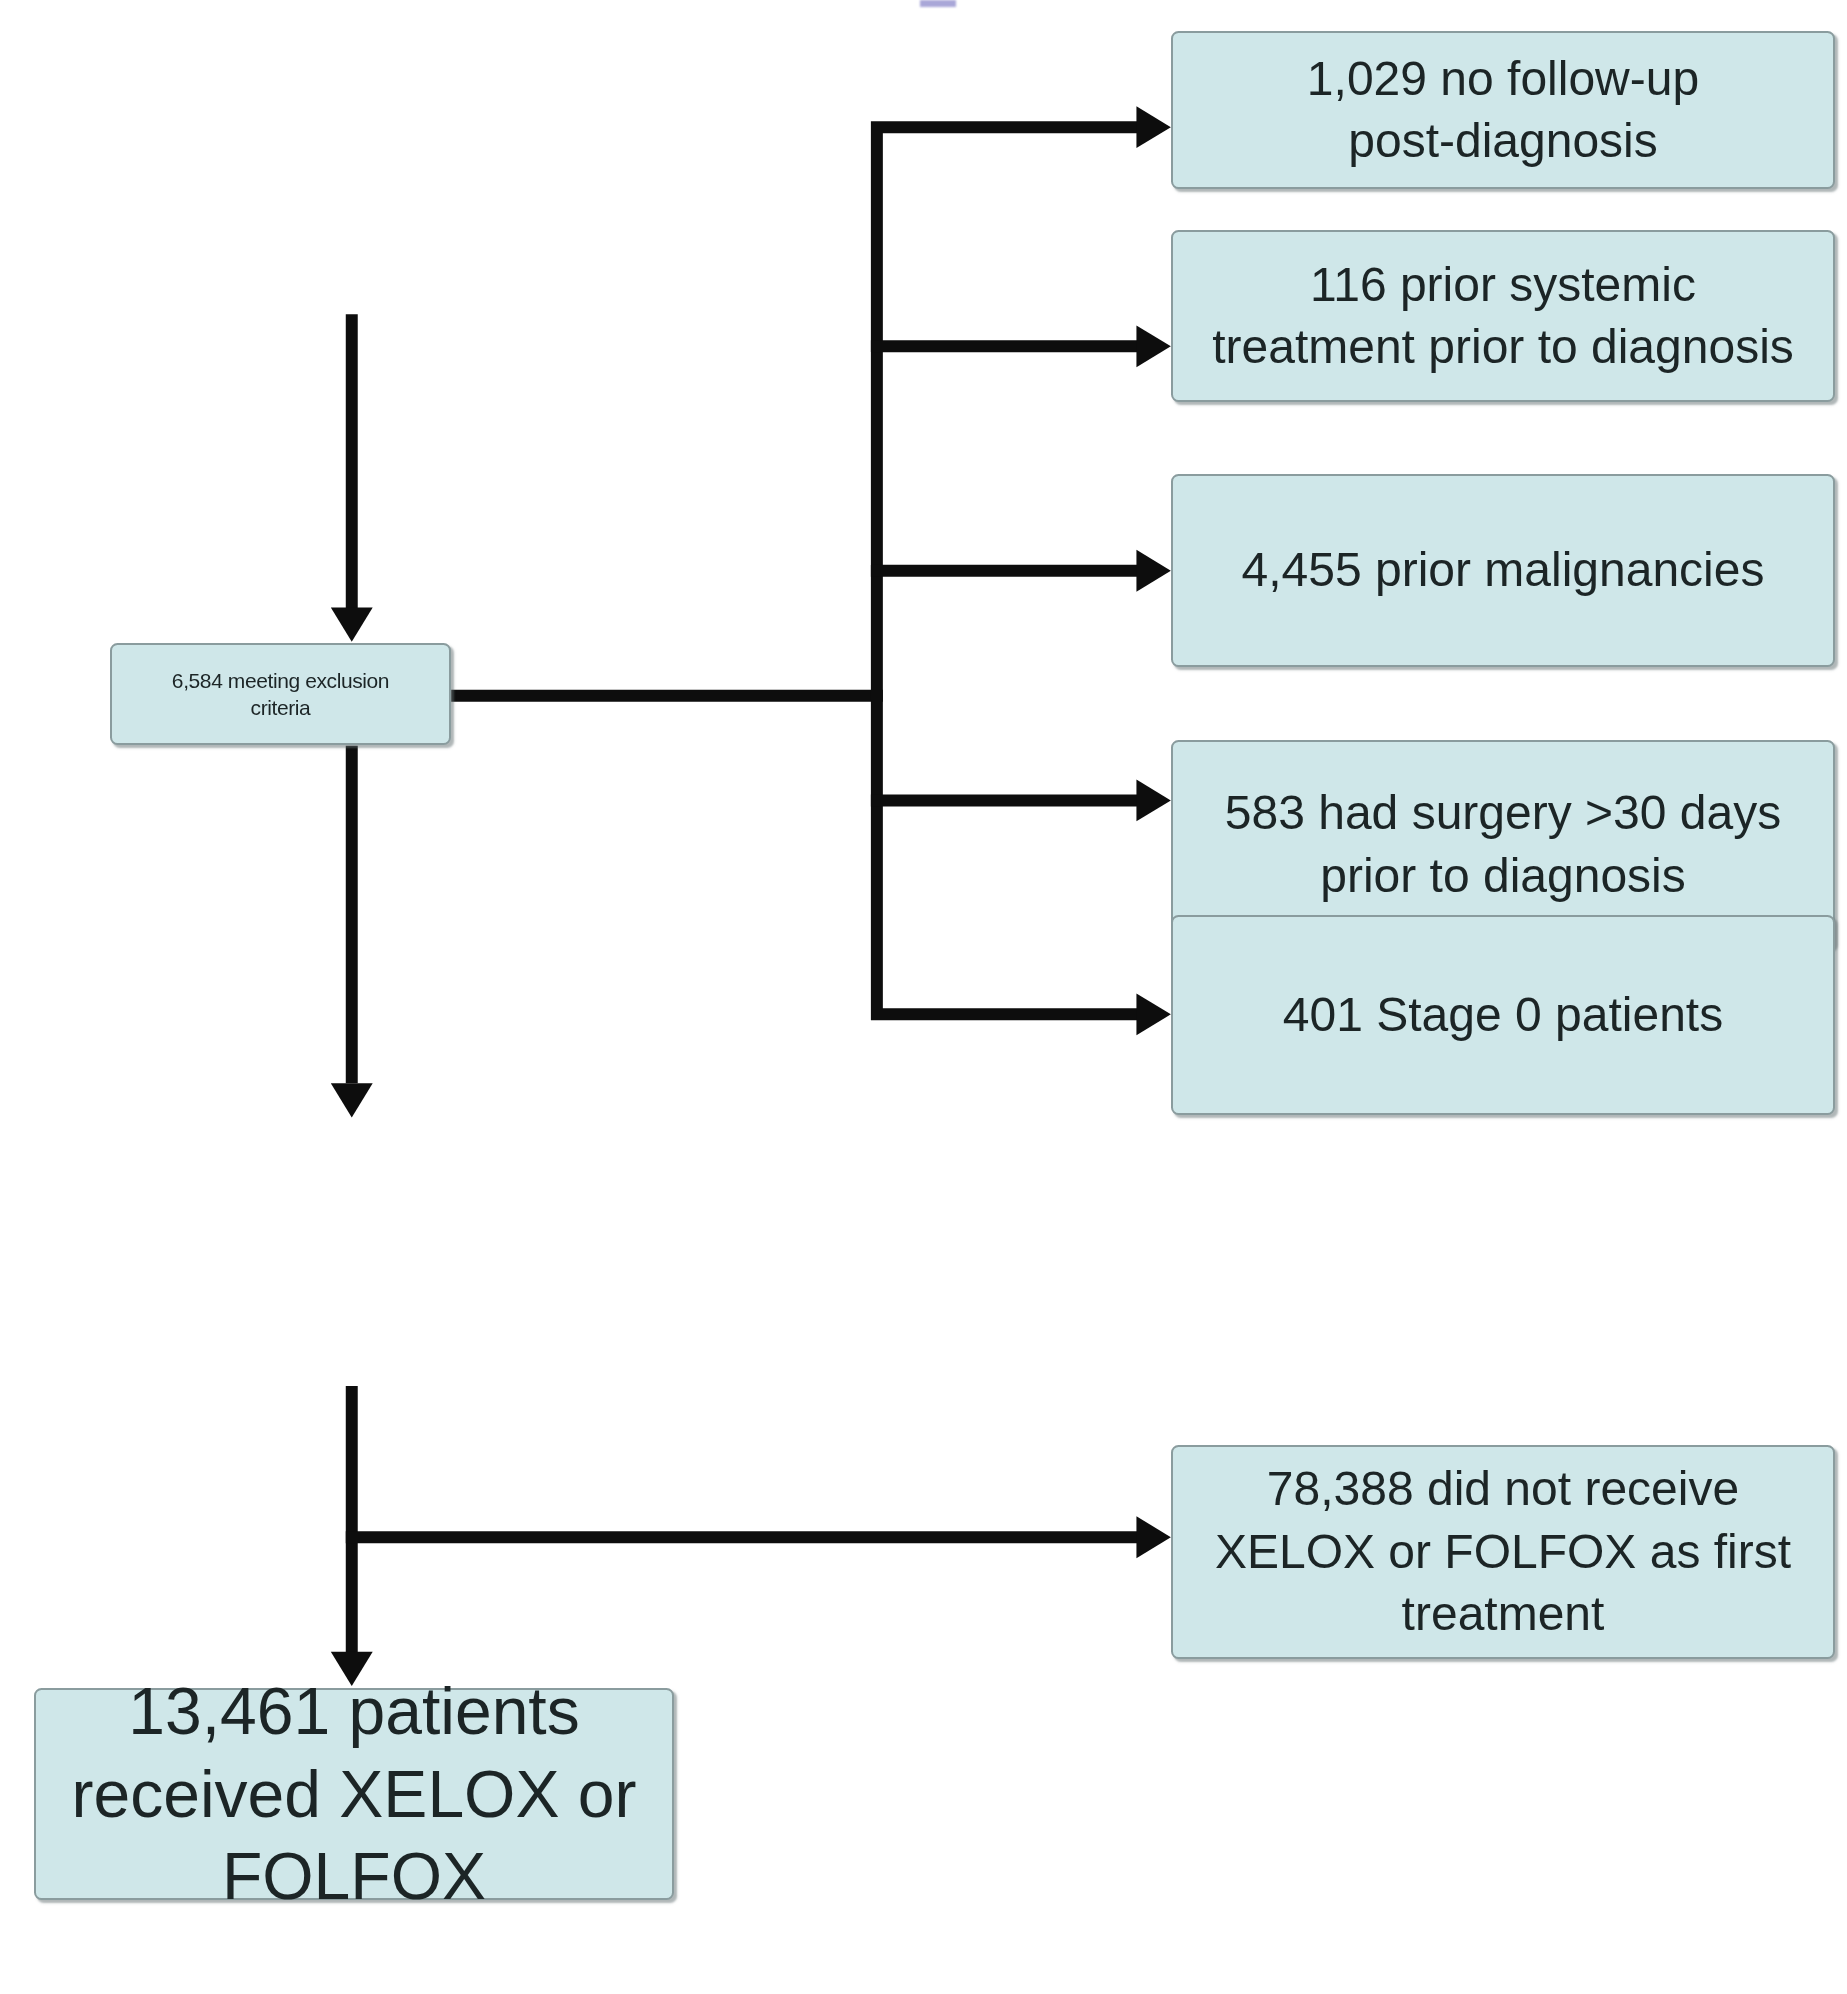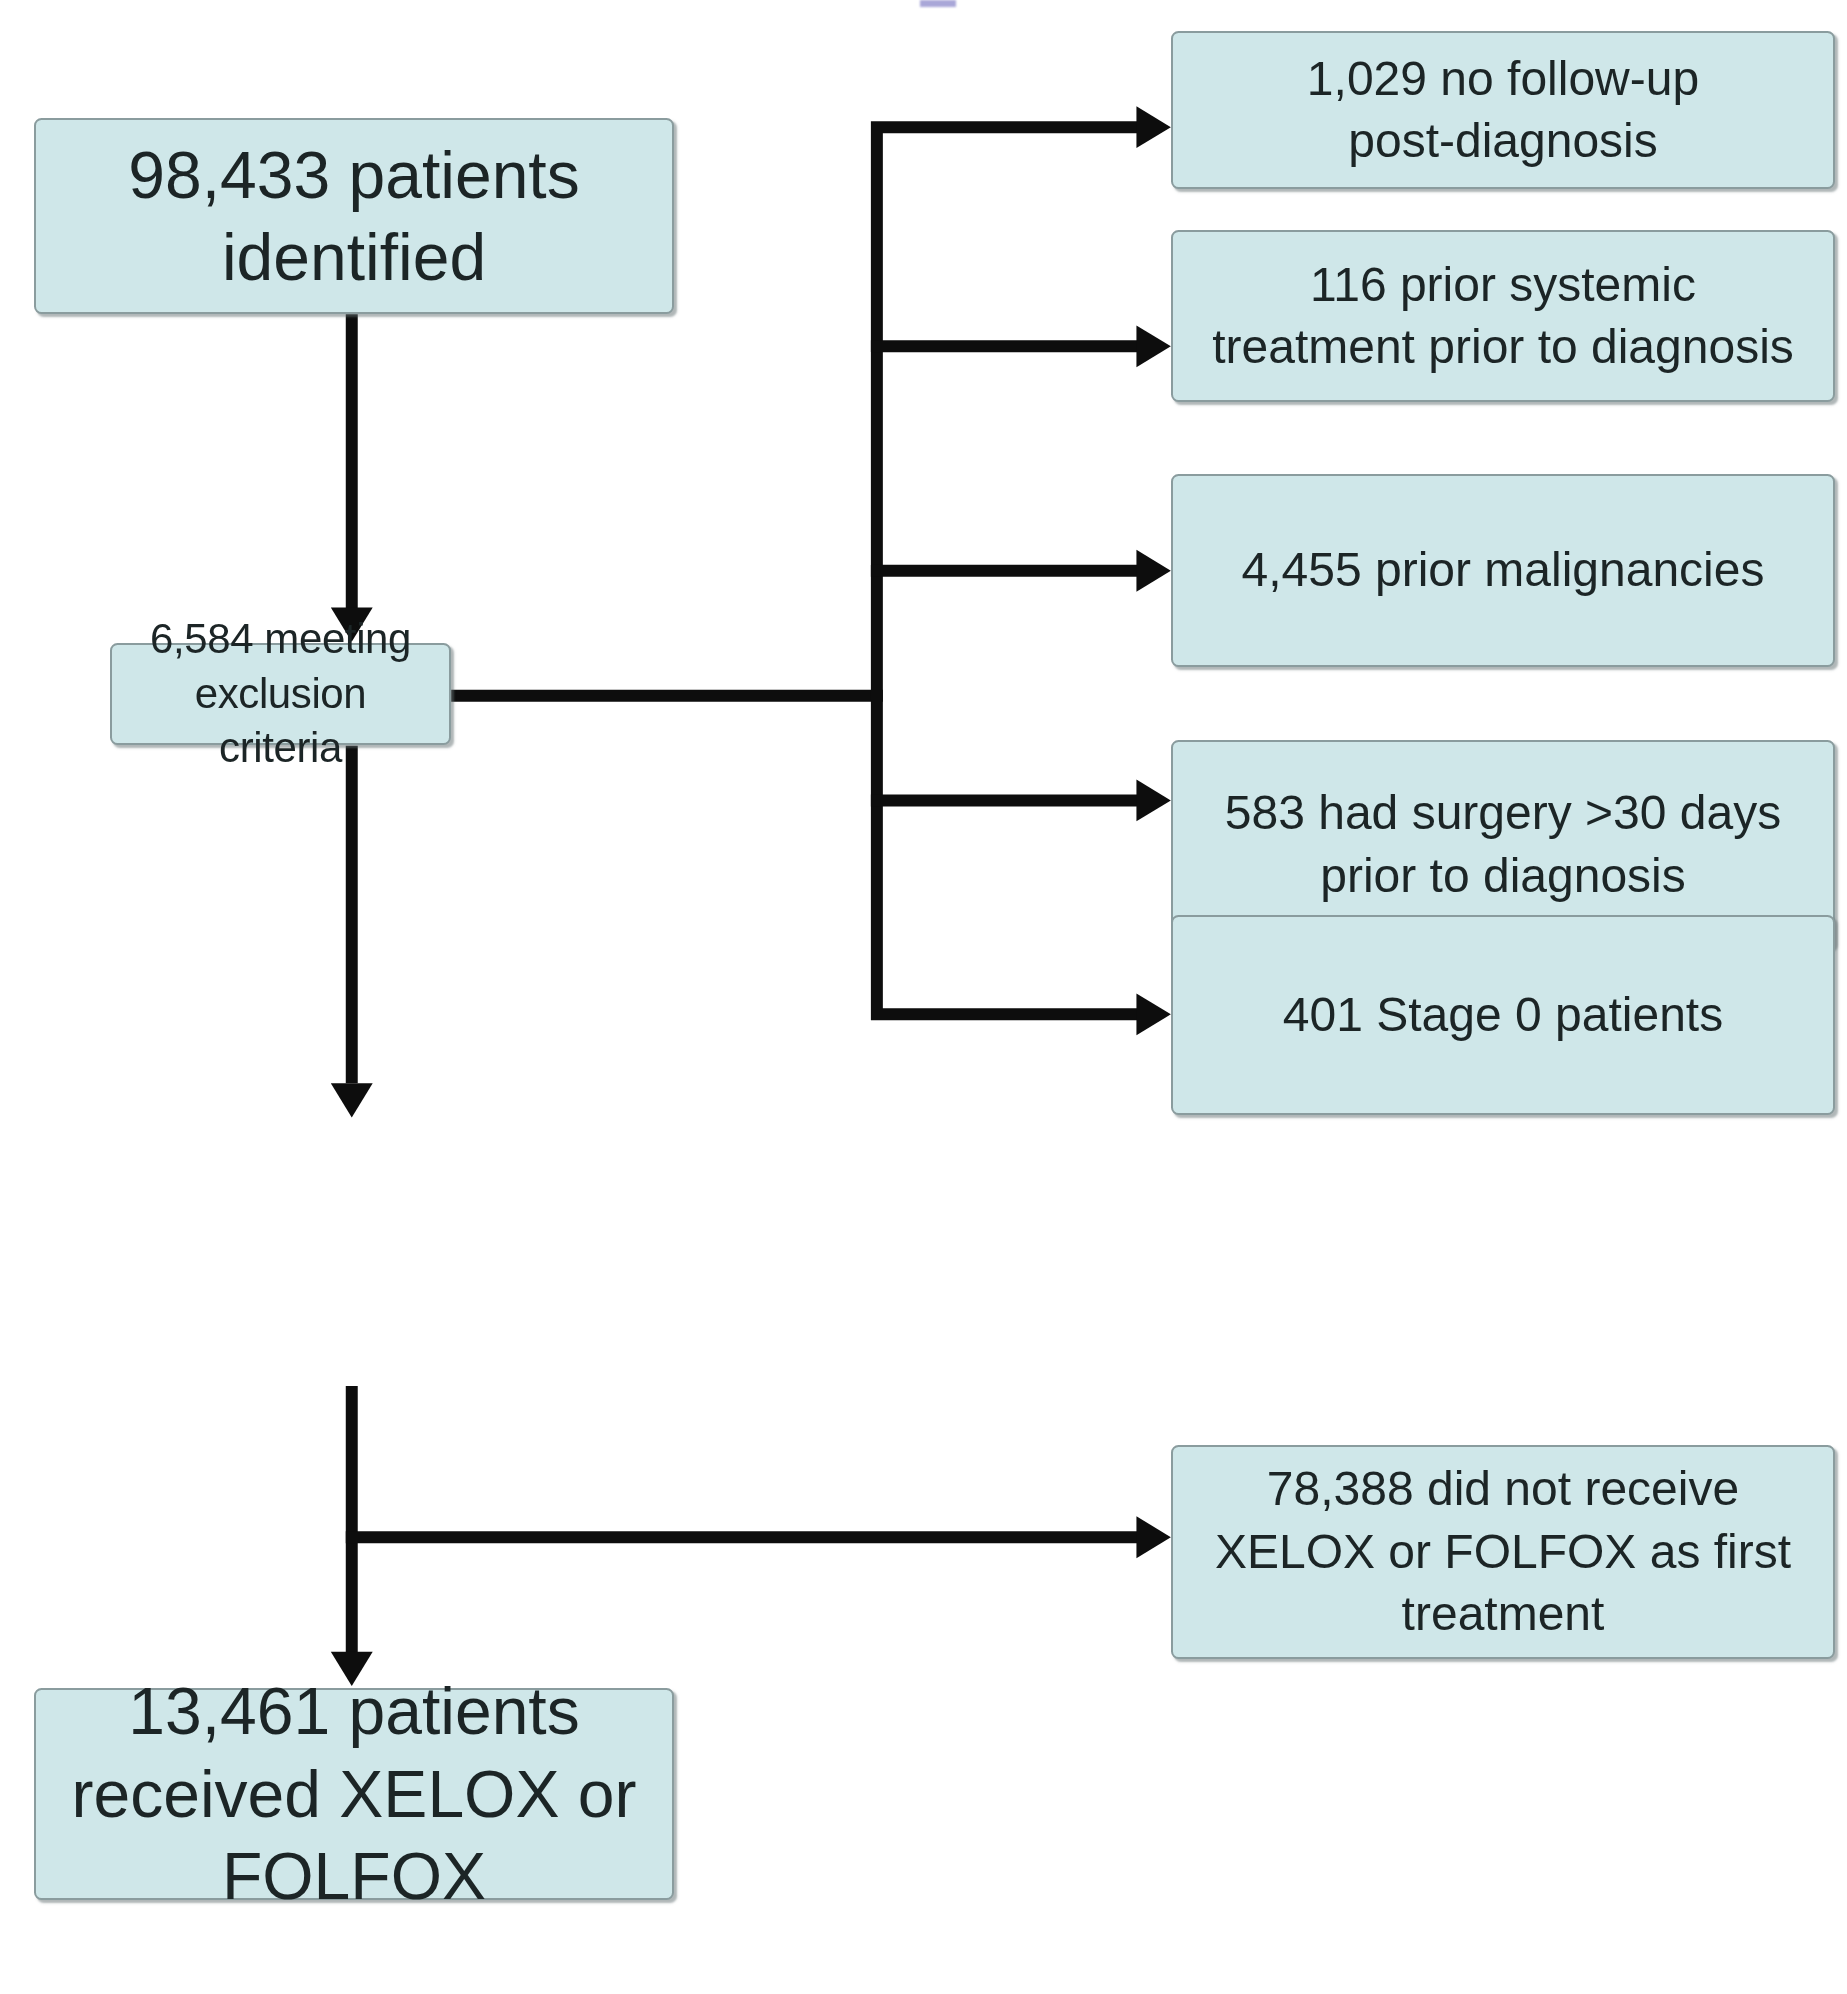--- a/index.html
+++ b/index.html
@@ -34,21 +34,21 @@
     text-align: center;
     white-space: pre-line;
     background: var(--color-node_fill, #cfe7e9);
     border: 2.2px solid var(--color-node_border, #8a9c9e);
     border-radius: 7.5px;
     color: var(--color-text, #1c2526);
     box-shadow: 3px 3px 2.2px -0.7px rgba(96,110,112,0.5);
   }
   .lg { font-size: 66px; line-height: 1.25; }
   .md { font-size: 48px; line-height: 1.3; }
-  .sm { font-size: 42px; line-height: 1.3; letter-spacing: -0.4px; padding: 0 3px; }
+  .sm { font-size: 21px; line-height: 1.3; letter-spacing: -0.4px; padding: 0 3px; }
 
   #n-identified { left: 34px;   top: 118px;  width: 640px; height: 196px; }
   #n-exclusion  { left: 110px;  top: 643px;  width: 341px; height: 102px; }
   #n-systemic   { left: 30px;   top: 1120px; width: 666px; height: 266px; }
   #n-xelox      { left: 34px;   top: 1688px; width: 640px; height: 212px; }
   #n-r1 { left: 1171px; top: 31px;   width: 664px; height: 158px; }
   #n-r2 { left: 1171px; top: 230px;  width: 664px; height: 172px; }
   #n-r3 { left: 1171px; top: 474px;  width: 664px; height: 193px; }
   #n-r4 { left: 1171px; top: 692px;  width: 664px; height: 209px; margin-top: 48px; }
   #n-r5 { left: 1171px; top: 915px; width: 664px; height: 200px; }
@@ -87,24 +87,20 @@
 
     <path class="edge" d="M470 997 V1448"></path>
     <polygon class="head" points="470,1494 442,1448 498,1448"></polygon>
 
     <path class="edge" d="M470 1853 V2210"></path>
     <polygon class="head" points="470,2254 442,2208 498,2208"></polygon>
     <path class="edge" d="M462 2055 H1522"></path>
     <polygon class="head" points="1565,2055 1519,2027 1519,2083"></polygon>
   </svg>
 
-  <div class="node lg" id="n-identified">
-    <span>98,433 patients
-identified</span>
-  </div>
 
   <div class="node sm" id="n-exclusion">
     <span>6,584 meeting exclusion
 criteria</span>
   </div>
 
 
   <div class="node lg" id="n-xelox">
     <span>13,461 patients
 received XELOX or

